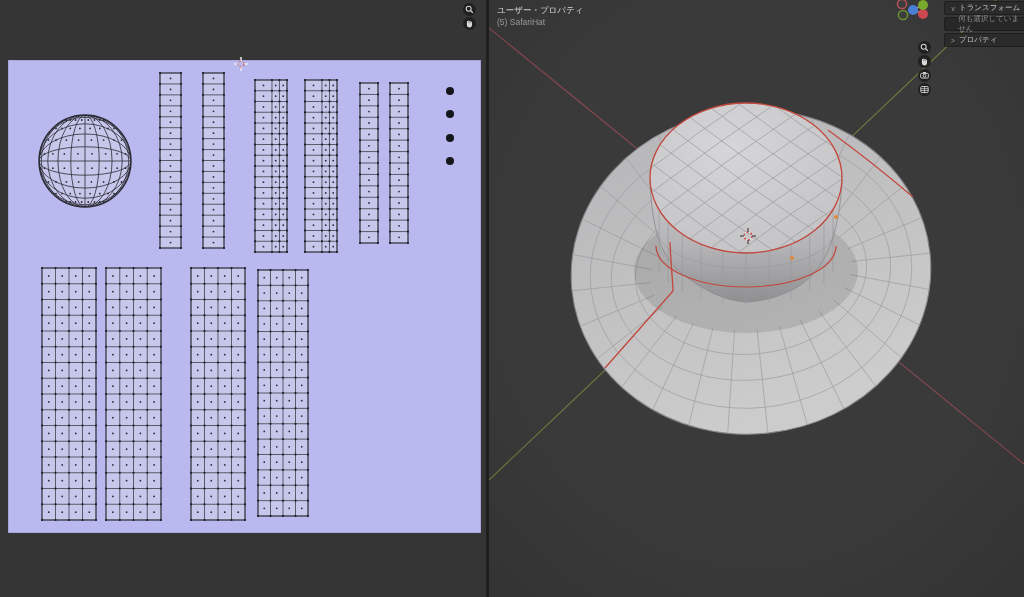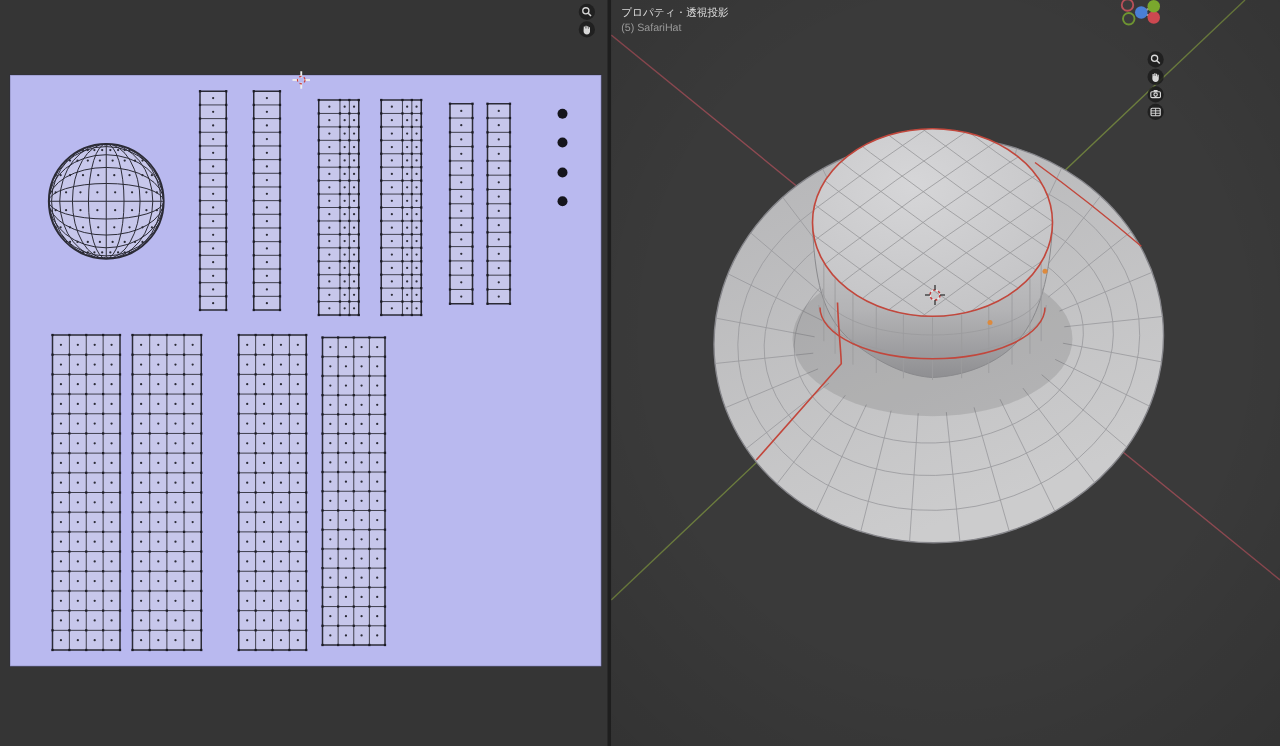--- a/index.html
+++ b/index.html
@@ -1497,34 +1497,48 @@
           <circle cx="259" cy="236" r="4" fill="none" stroke="#c23c3c" stroke-width="1.3" stroke-dasharray="2.1 2.1"></circle>
           <line x1="259" y1="228" x2="259" y2="232" stroke="#2e2e2e" stroke-width="1"></line>
           <line x1="259" y1="240" x2="259" y2="244" stroke="#2e2e2e" stroke-width="1"></line>
           <line x1="251" y1="236" x2="255" y2="236" stroke="#2e2e2e" stroke-width="1"></line>
           <line x1="263" y1="236" x2="267" y2="236" stroke="#2e2e2e" stroke-width="1"></line>
         </g>
         <rect x="0" y="0" width="535" height="597" fill="url(#gVig)" pointer-events="none"></rect>
       </svg>
 
     <div class="vp-header">
-      <div class="view-label">プロパティ・透視投影</div>
+      <div class="view-label">ユーザー・プロパティ</div>
       <div class="obj-label">(5) SafariHat</div>
     </div>
 
     <svg class="gizmo" width="46" height="28" viewBox="0 0 46 28">
       <line x1="21" y1="14" x2="31" y2="18" stroke="#9a9a9a" stroke-width="1.6"></line>
       <line x1="21" y1="14" x2="31" y2="9" stroke="#9a9a9a" stroke-width="1.6"></line>
       <circle cx="10" cy="8" r="4.6" fill="#3c3c3c" stroke="#b85059" stroke-width="1.5"></circle>
       <circle cx="11" cy="19" r="4.6" fill="#3c3c3c" stroke="#6e9431" stroke-width="1.5"></circle>
       <circle cx="21" cy="14" r="5" fill="#4a7fd6"></circle>
       <circle cx="31" cy="18" r="5" fill="#cc4850"></circle>
       <circle cx="31" cy="9" r="5" fill="#7aa82d"></circle>
     </svg>
 
+    <div class="npanel">
+      <div class="nrow">
+        <span class="caret">v</span>
+        <span>トランスフォーム</span>
+      </div>
+      <div class="nrow dim">
+        <span class="caret"></span>
+        <span>何も選択していません</span>
+      </div>
+      <div class="nrow">
+        <span class="caret">&gt;</span>
+        <span>プロパティ</span>
+      </div>
+    </div>
   <div class="float-icon" style="left: 428.5px; top: 40.5px;">
         <svg viewBox="0 0 12 12">
           <circle cx="5.1" cy="5.1" r="2.7" fill="none" stroke="#d8d8d8" stroke-width="1.1"></circle>
           <line x1="7.2" y1="7.2" x2="9.6" y2="9.6" stroke="#d8d8d8" stroke-width="1.4"></line>
         </svg>
       </div>
       <div class="float-icon" style="left: 428.5px; top: 54.5px;">
         <svg viewBox="0 0 12 12">
           <path d="M3.3,3.4 h1.1 v1.8 h0.35 v-2.4 h1.1 v2.4 h0.35 v-2 h1.1 v2.4 h0.35 v-1.5 h1.1 v3.3 c0,2 -1,3 -2.7,3 c-1.8,0 -2.95,-1 -2.95,-3 z" fill="#d8d8d8"></path>
         </svg>

